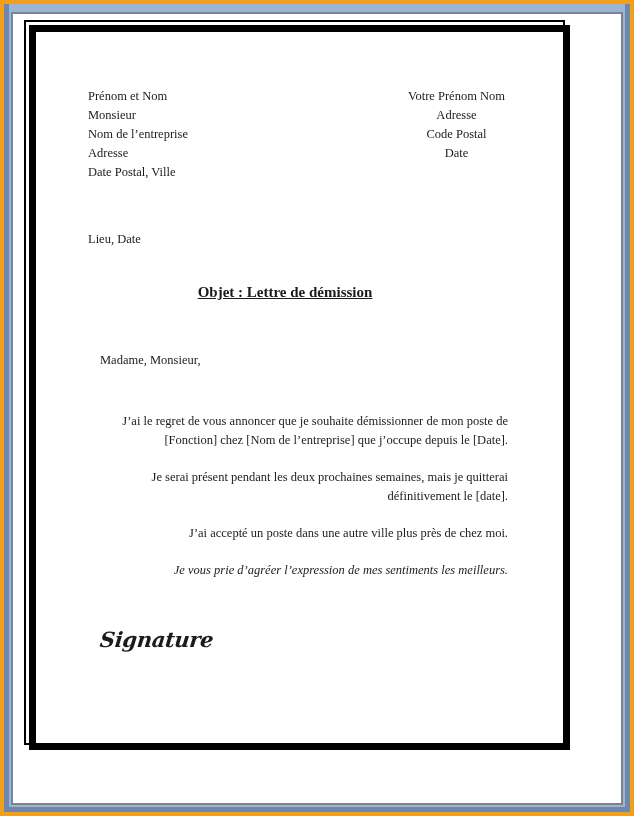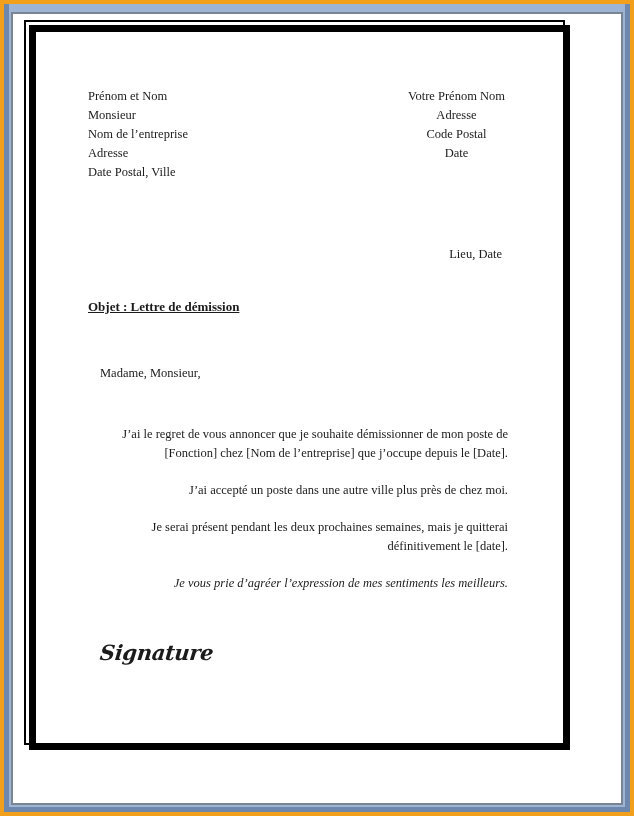--- a/index.html
+++ b/index.html
@@ -94,32 +94,32 @@
   }
   .addr-left  { left: 0px; }
   .addr-right { left: 320px; text-align: center; }
   .addr-line {
     display: block;
     line-height: 19px;
     white-space: nowrap;
   }
 
   .date-line {
-    margin-top: 55px;
-    text-align: right;
+    margin-top: 40px;
     padding-right: 14px;
     line-height: 16px;
     font-family: Liberation Serif, serif;
   }
 
   .subject {
     margin-top: 38px;
+    text-align: center;
     font-weight: bold;
     text-decoration: underline;
-    font-size: 13px;
+    font-size: 15px;
     padding-right: 34px;
   }
 
   .salutation {
     margin-top: 52px;
     padding-left: 12px;
     line-height: 16px;
   }
 
   .body-text {
@@ -189,22 +189,22 @@
     </div>
 
     <div class="date-line">Lieu, Date</div>
 
     <div class="subject">Objet : Lettre de démission</div>
 
     <div class="salutation">Madame, Monsieur,</div>
 
     <div class="body-text">
       <p class="para">J’ai le regret de vous annoncer que je souhaite démissionner de mon poste de [Fonction] chez [Nom de l’entreprise] que j’occupe depuis le [Date].</p>
+      <p class="para">Je serai présent pendant les deux prochaines semaines, mais je quitterai définitivement le [date].</p>
       <p class="para">J’ai accepté un poste dans une autre ville plus près de chez moi.</p>
-      <p class="para">Je serai présent pendant les deux prochaines semaines, mais je quitterai définitivement le [date].</p>
       <p class="para">Je vous prie d’agréer l’expression de mes sentiments les meilleurs.</p>
     </div>
 
     <div class="signature-area">
       <div class="signature-script">Signature</div>
     </div>
 
   </div>
 </div>
 

